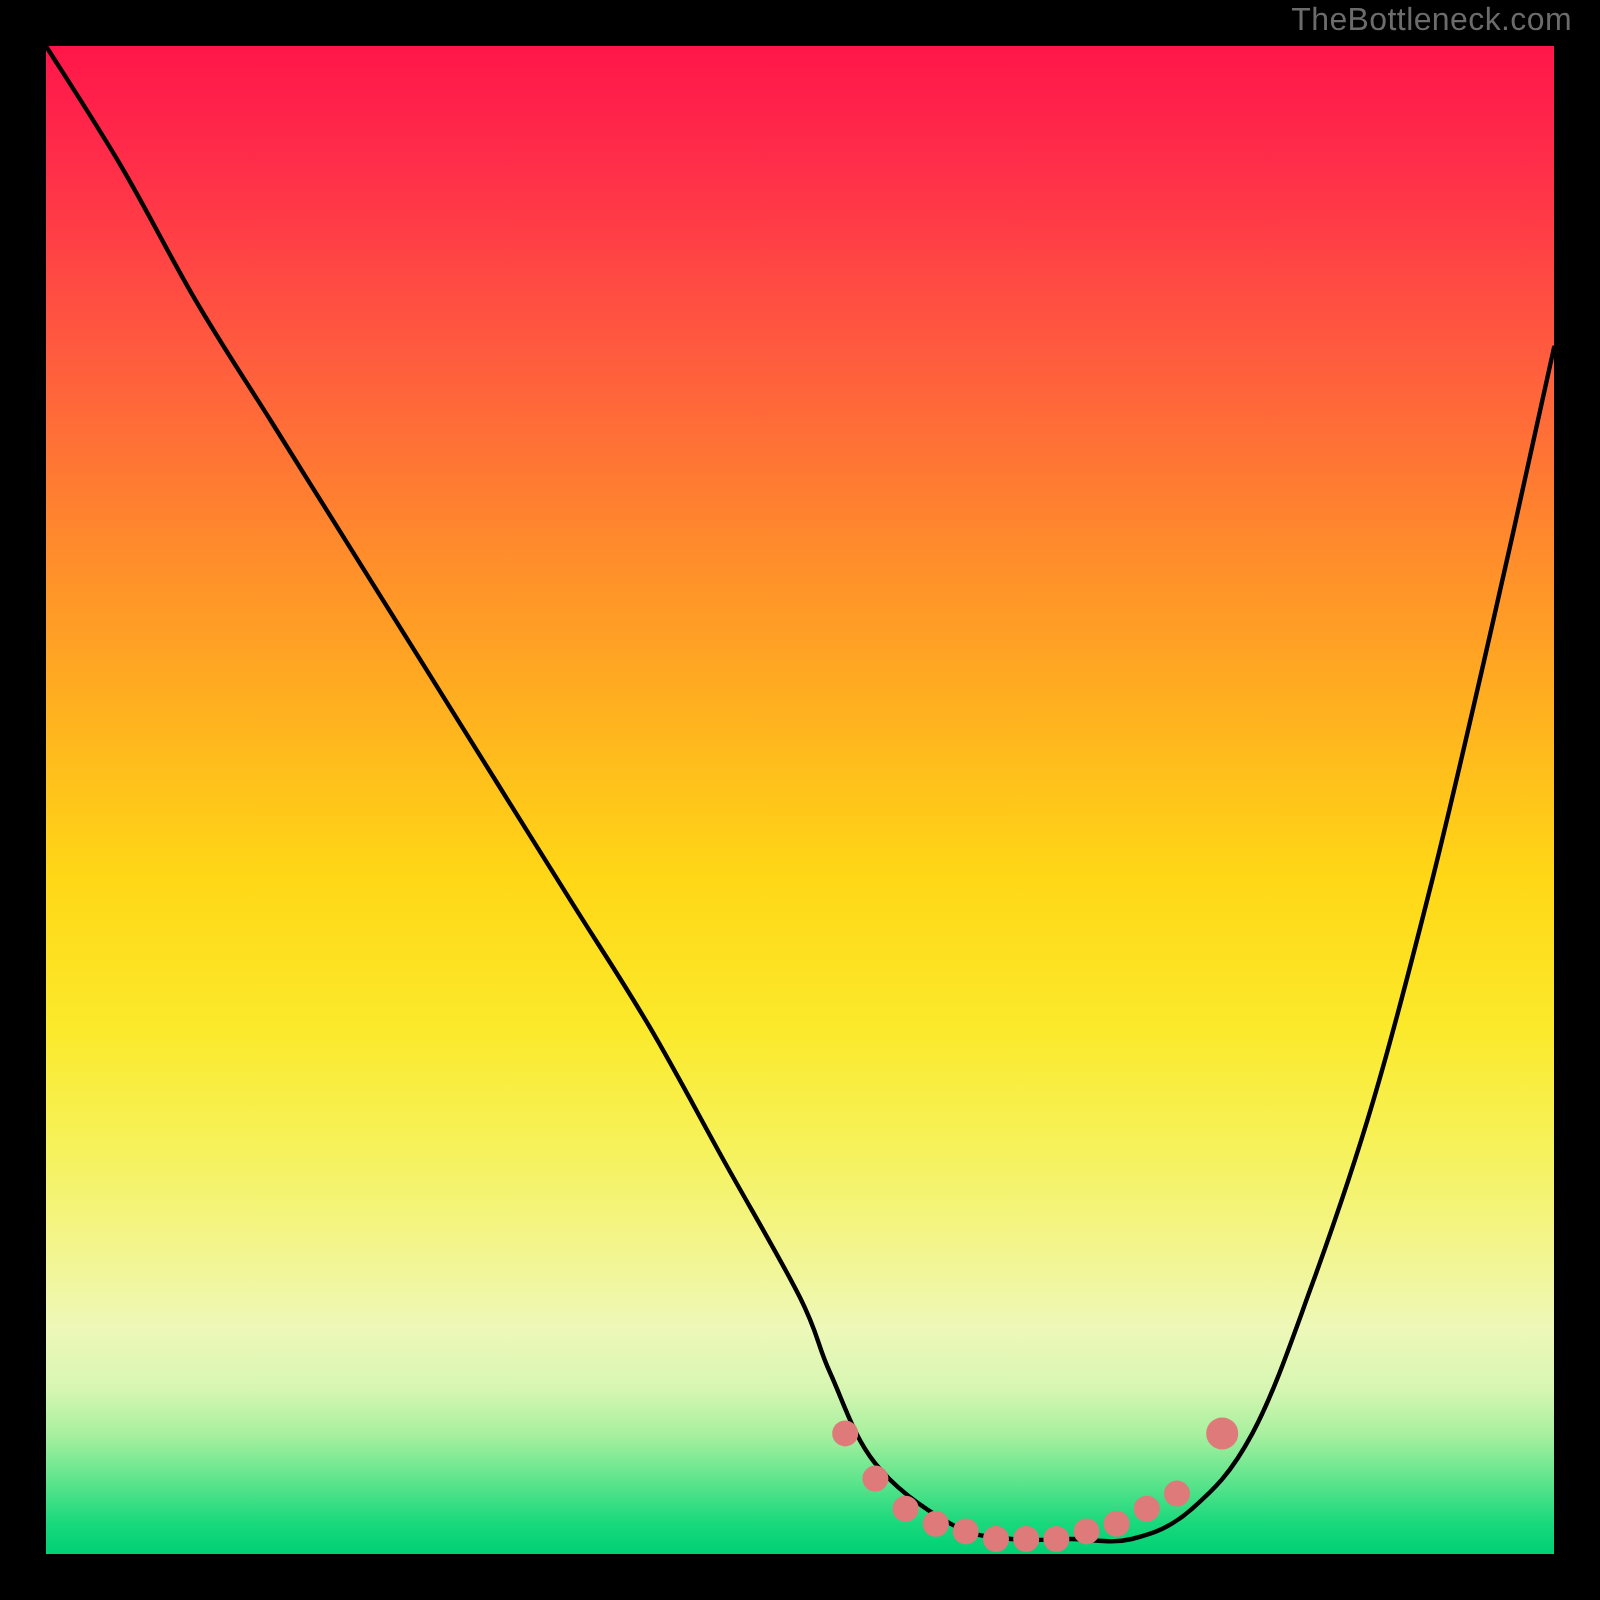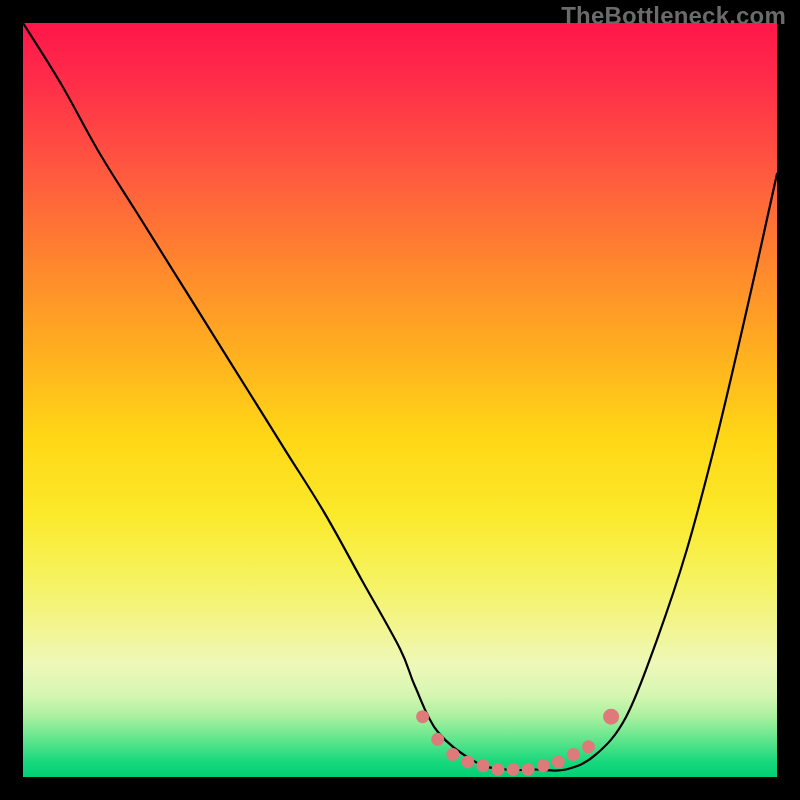--- a/index.html
+++ b/index.html
@@ -17,22 +17,22 @@
     left: 0;
     width: 800px;
     height: 800px;
     background: #000;
   }
   .attribution {
     position: absolute;
     top: 2px;
     right: 14px;
     color: #6b6b6b;
-    font-size: 24px;
-    font-weight: 700;
+    font-size: 16px;
+    font-weight: 400;
     letter-spacing: 0.2px;
     z-index: 10;
   }
   .plot {
     position: absolute;
     left: 23px;
     top: 23px;
     width: 754px;
     height: 754px;
     

